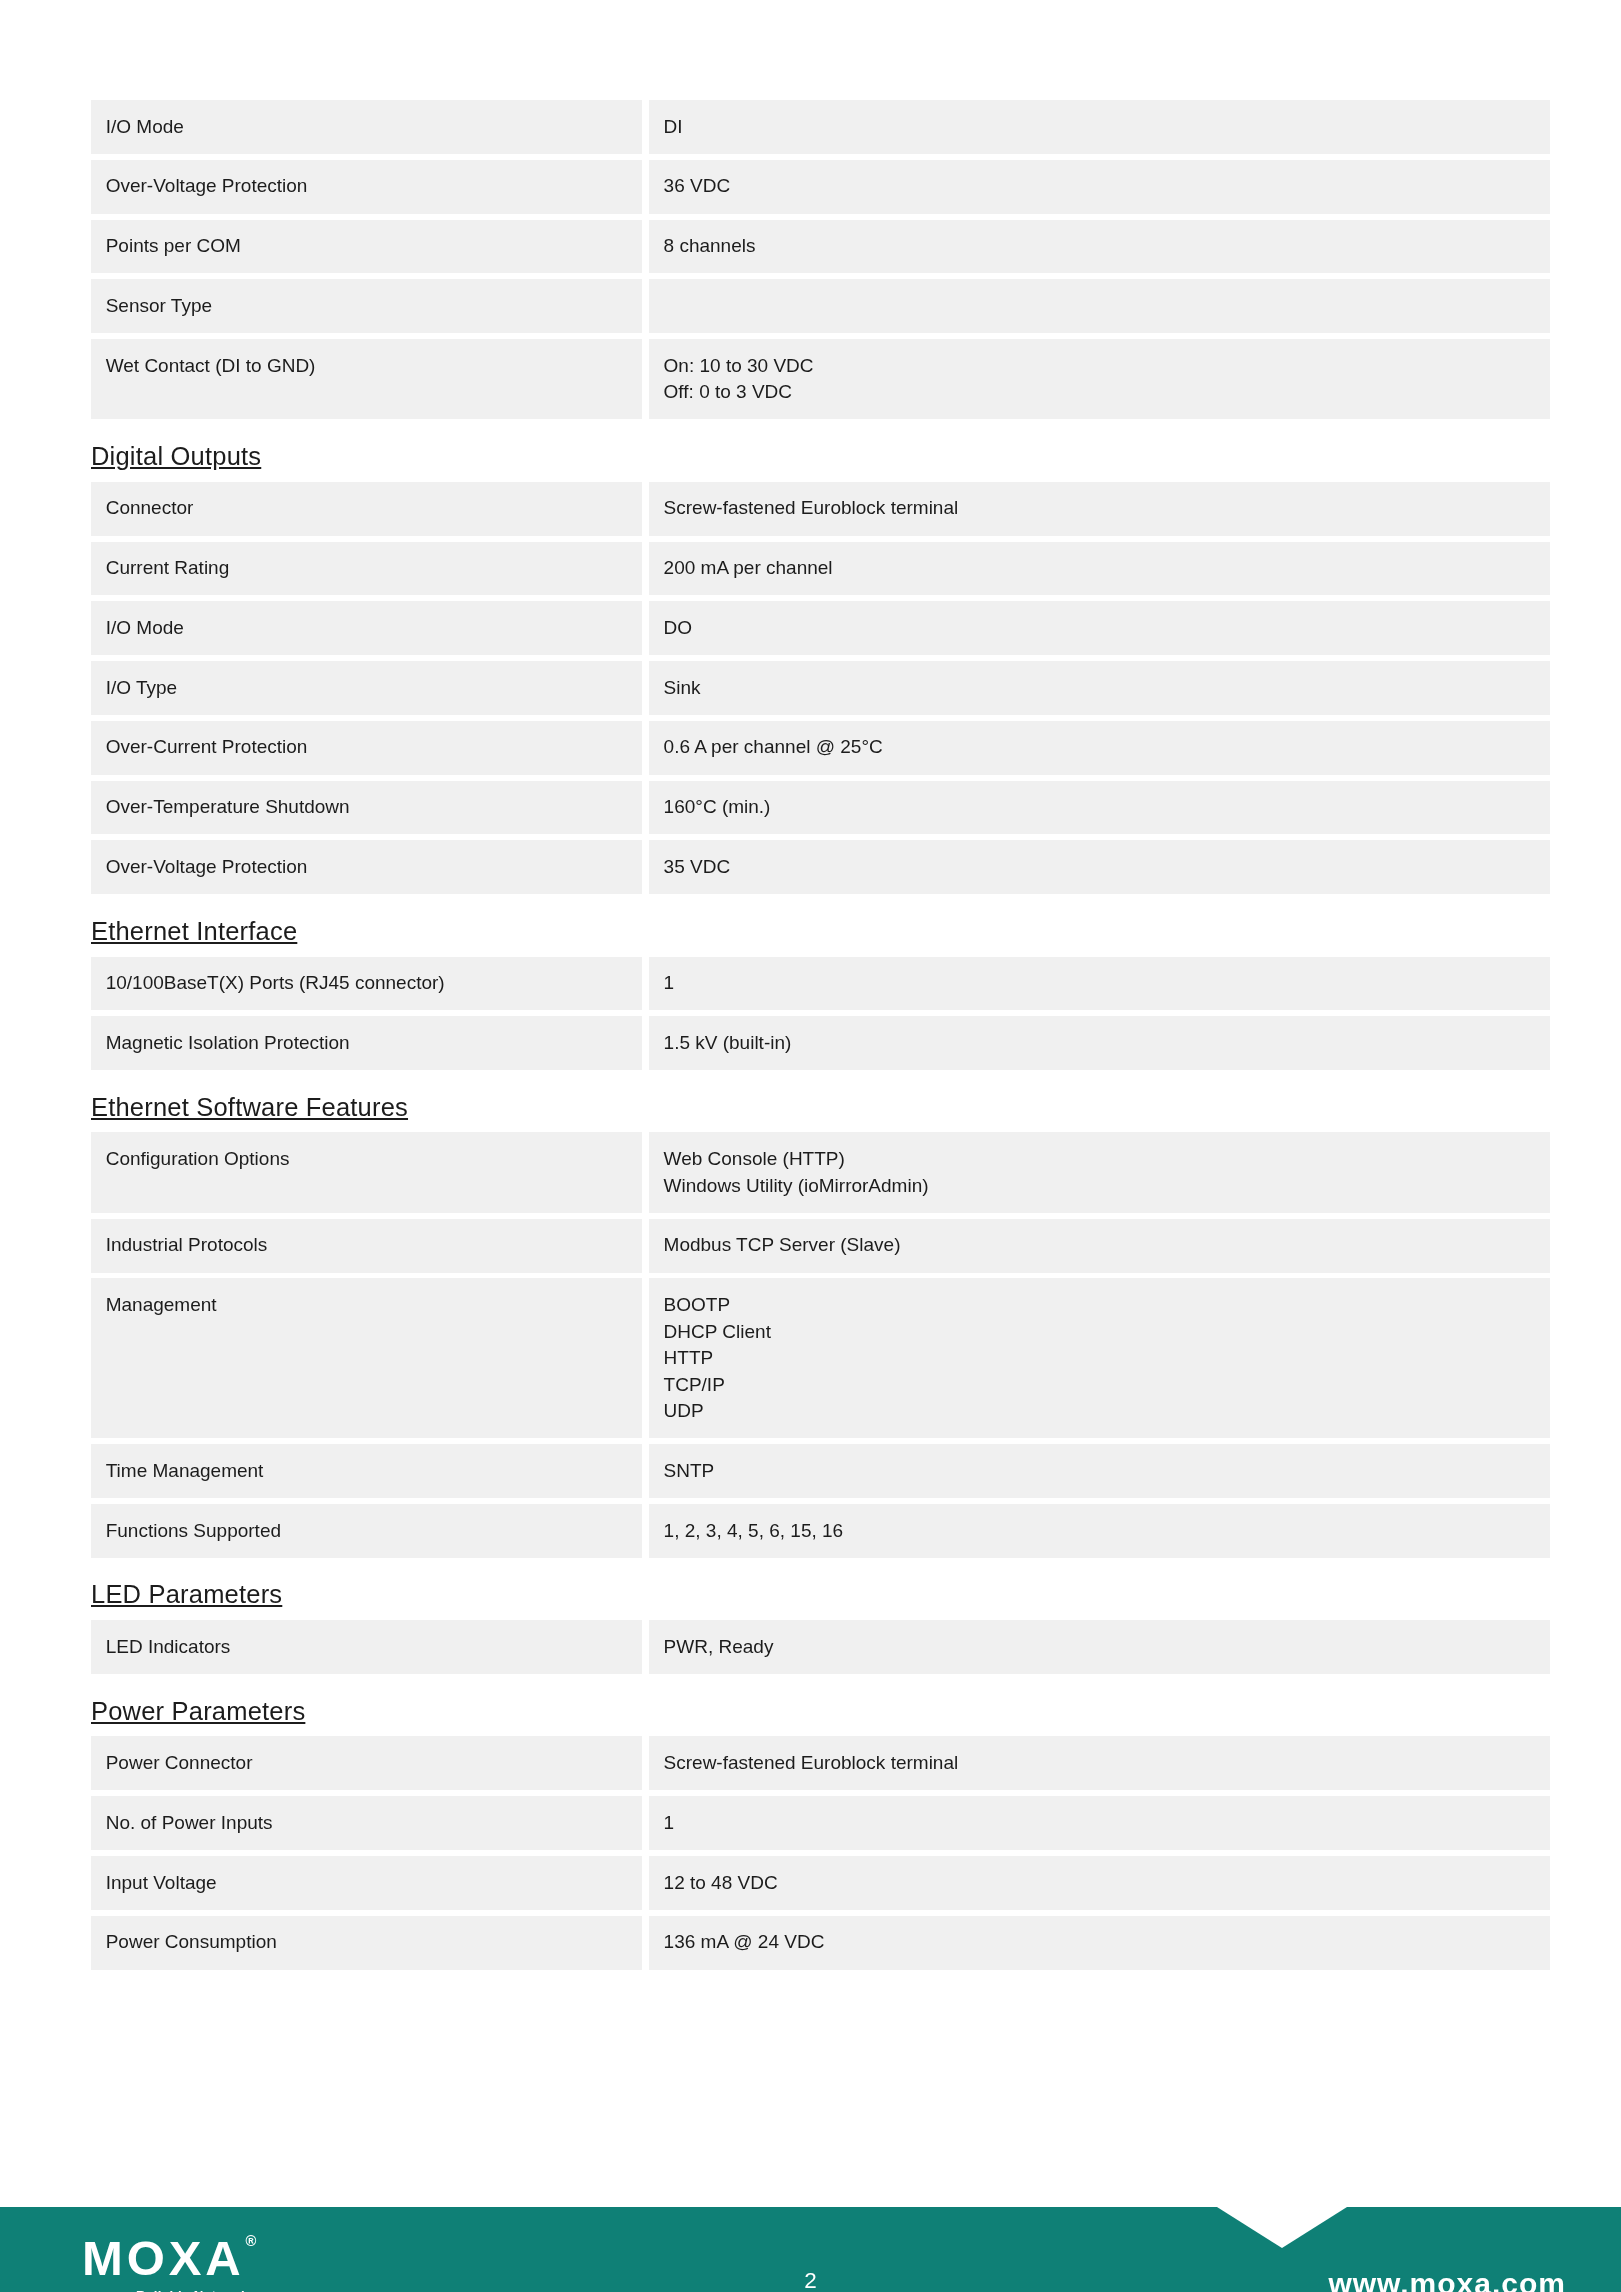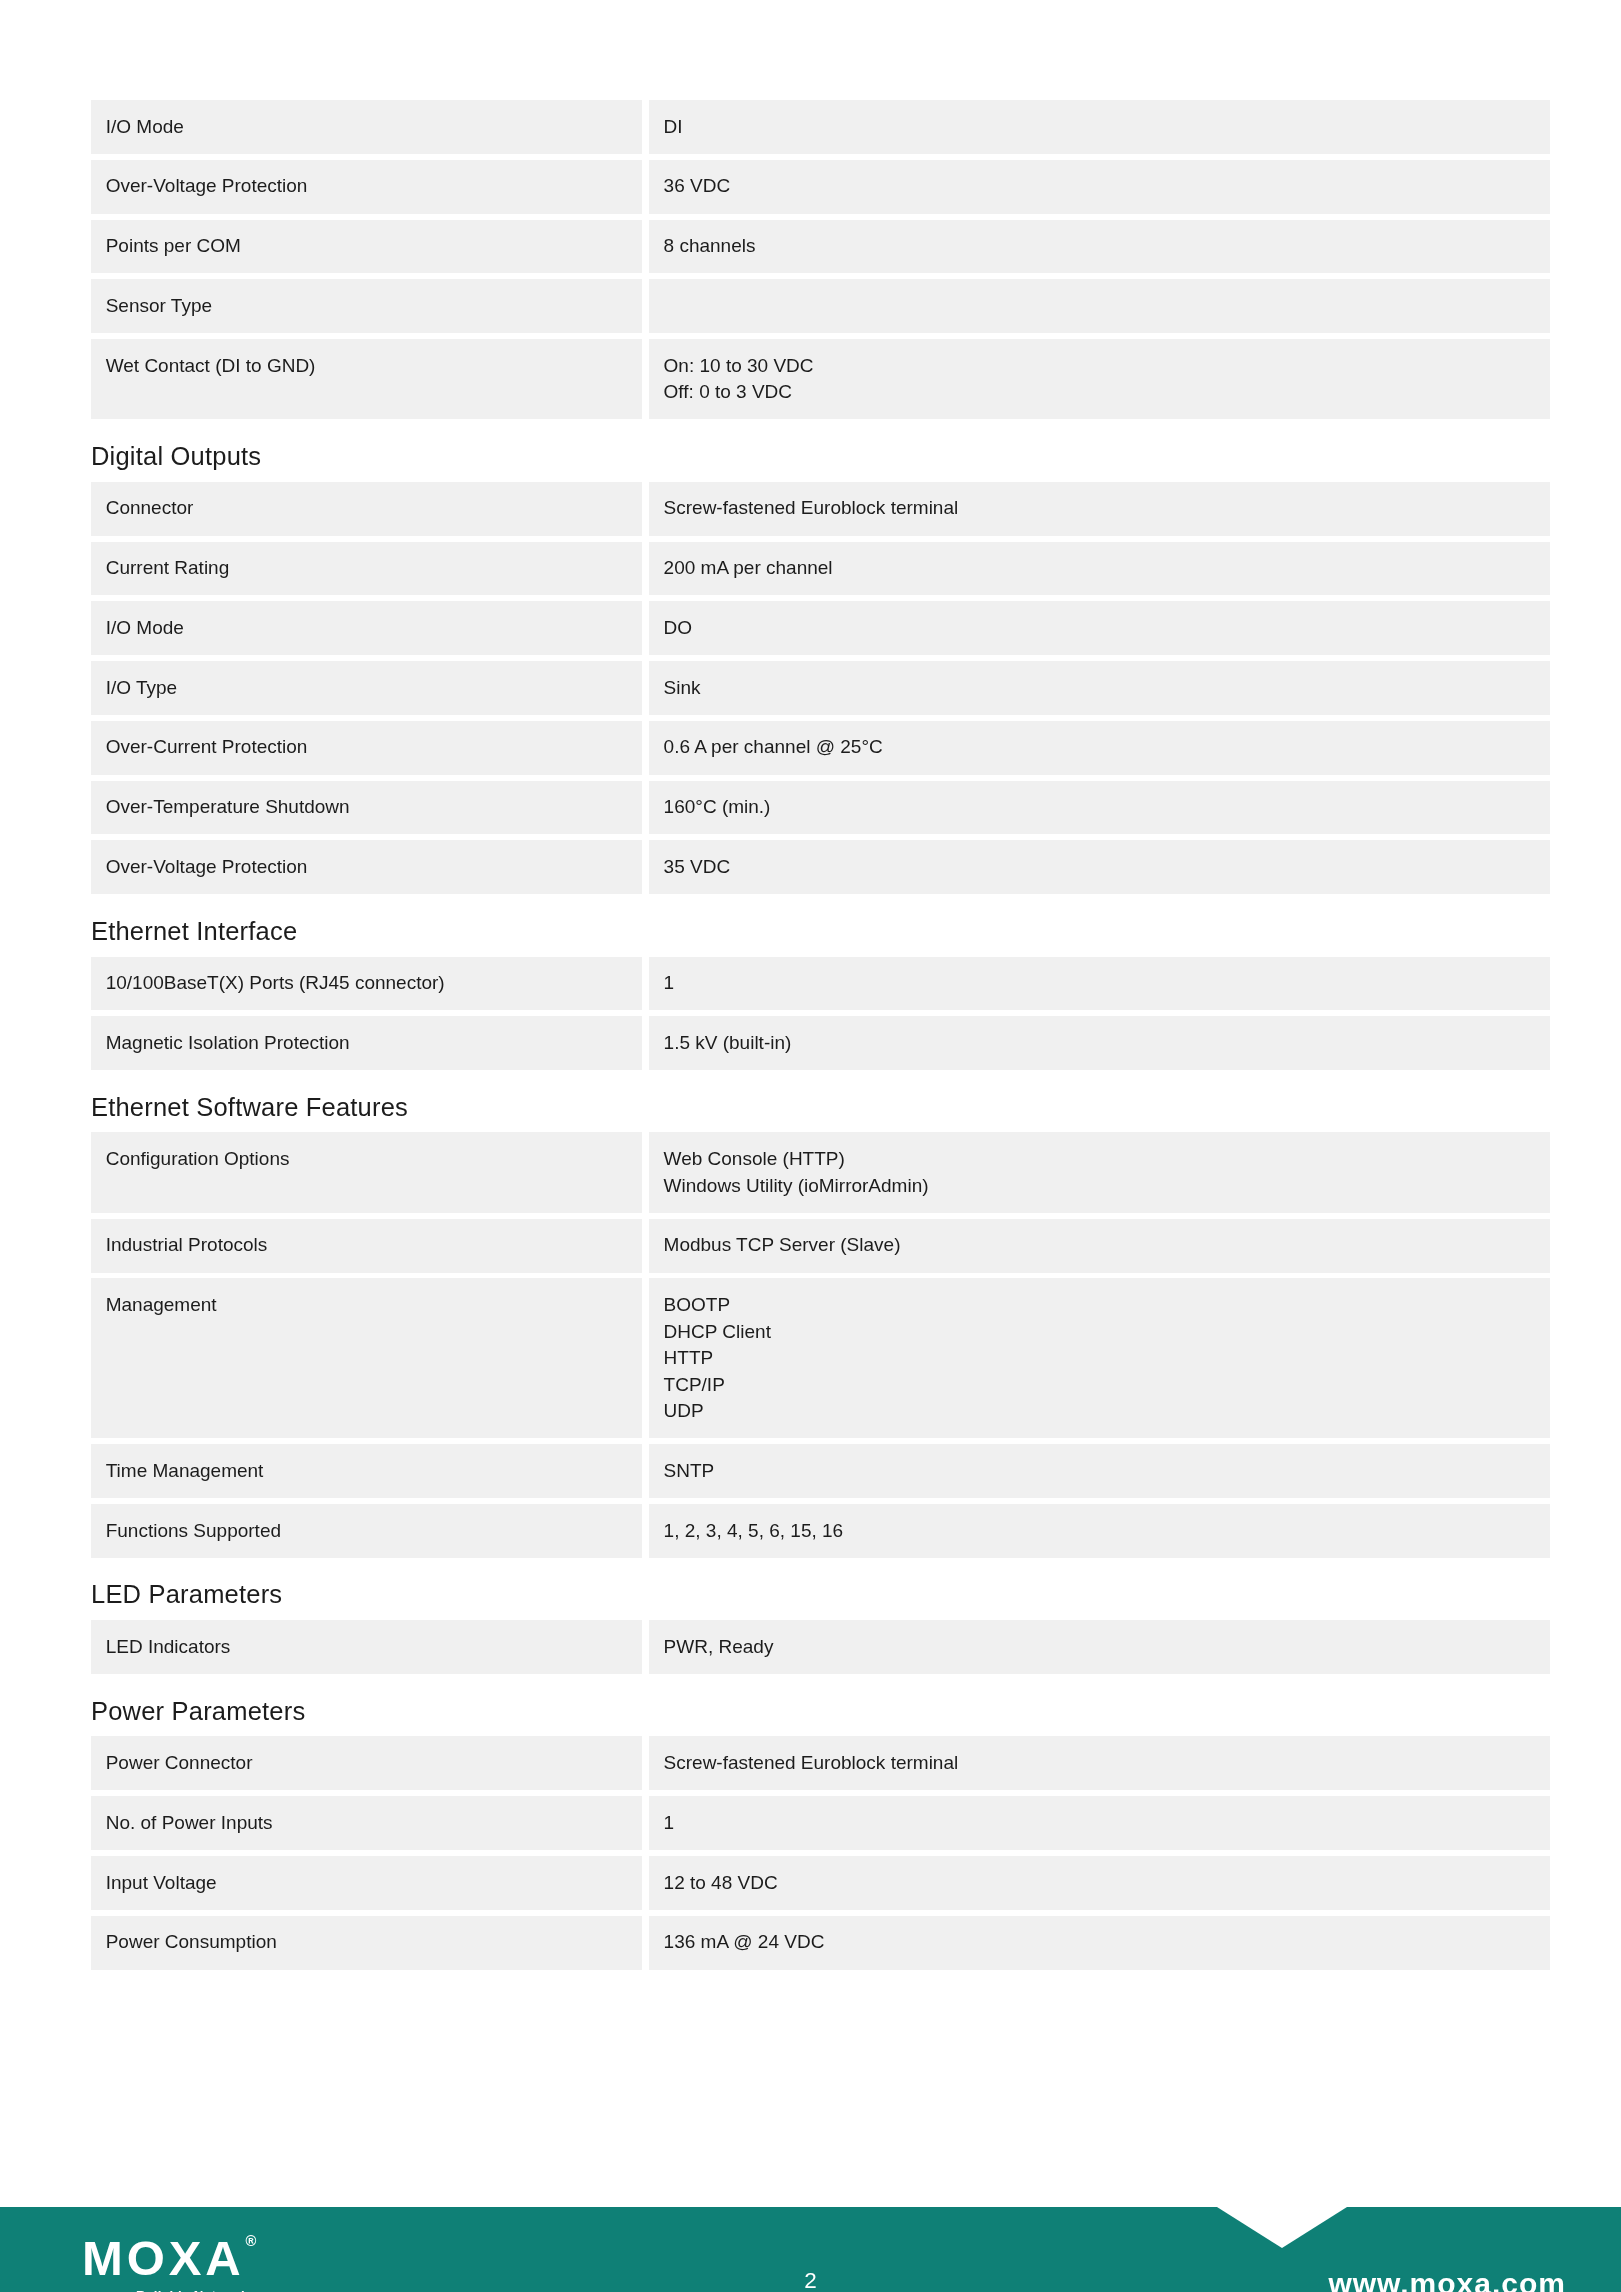--- a/index.html
+++ b/index.html
@@ -20,20 +20,21 @@
     top: 100px;
     left: 91px;
     width: 1459px;
   }
   .section-title {
     font-size: 25.5px;
     line-height: 29px;
     color: var(--text-color, #1c1c1c);
     margin: 22.5px 0 10.8px 0;
     letter-spacing: 0.2px;
+    text-decoration: underline;
   }
   .spec-row {
     display: flex;
     gap: 6.9px;
     margin-bottom: 5.9px;
   }
   .cell {
     background: var(--row-bg, #f0f0f0);
     font-size: 19px;
     line-height: 26.5px;

